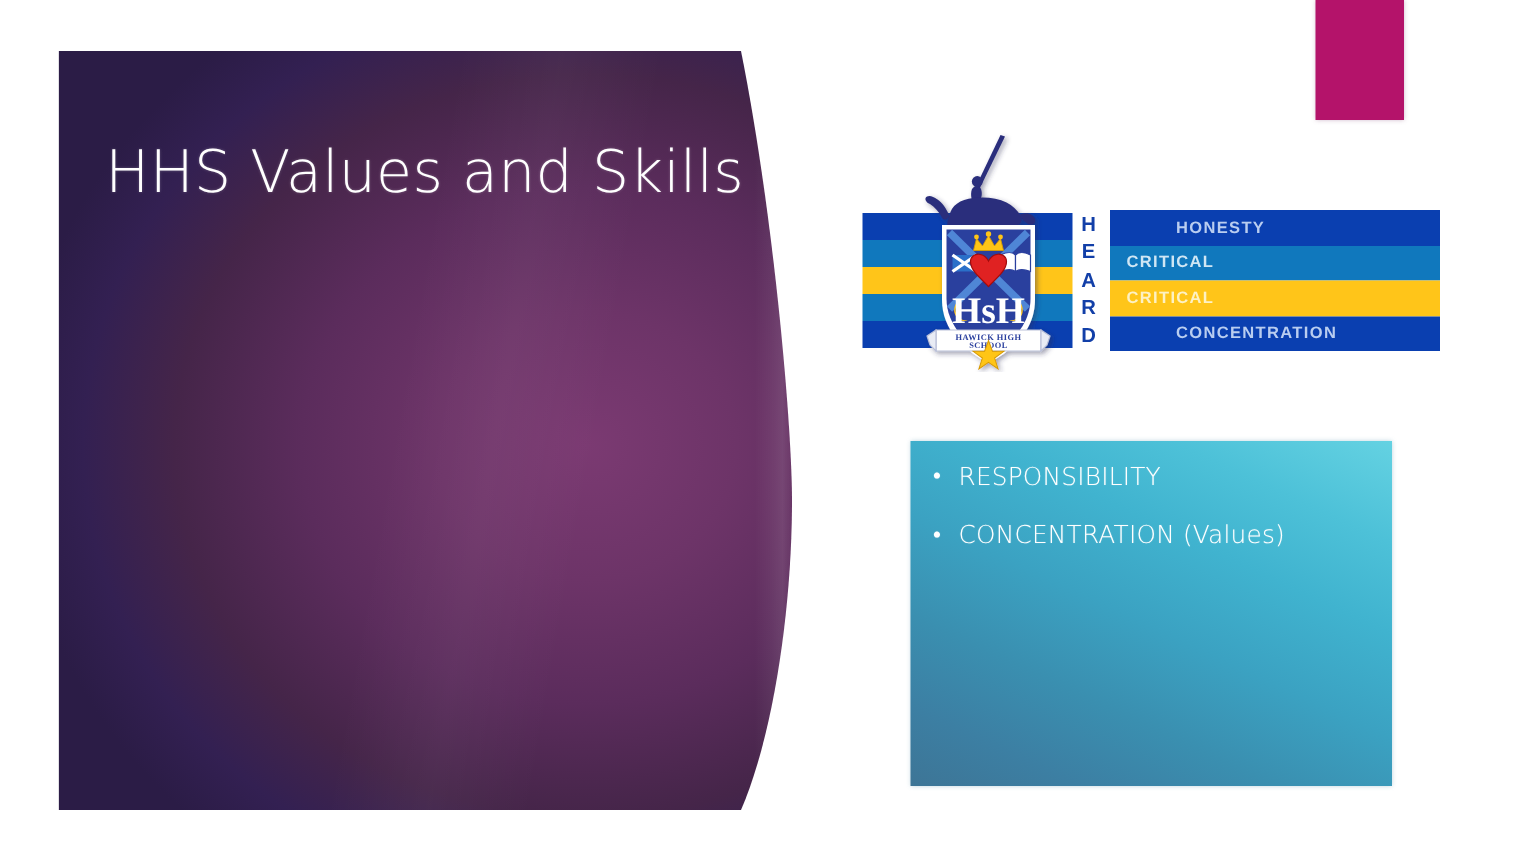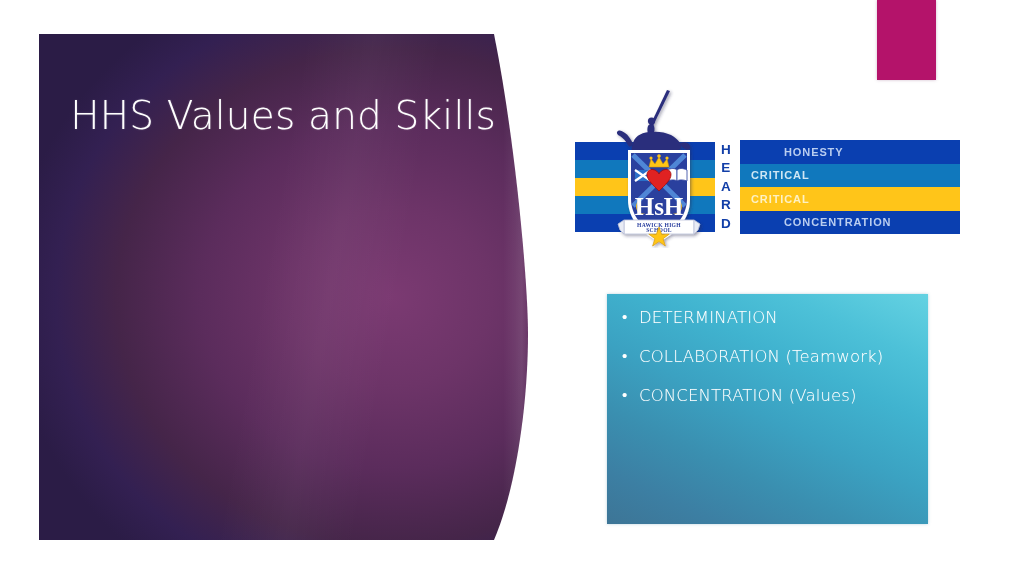--- a/index.html
+++ b/index.html
@@ -346,19 +346,18 @@
     <div id="heard-values">
       <div class="value-row navy">HONESTY</div>
       <div class="value-row blue">CRITICAL</div>
       <div class="value-row gold">CRITICAL</div>
       <div class="value-row navy">CONCENTRATION</div>
     </div>
   </div>
 
   <div id="skills-box">
     <ul id="skills-list">
-      <li>DETERMINATION</li>
-      <li>COLLABORATION (Teamwork)</li>
+      <li>RESPONSIBILITY</li>
       <li> CONCENTRATION (Values)</li>
     </ul>
   </div>
 
 </div>
 
 </body></html>

